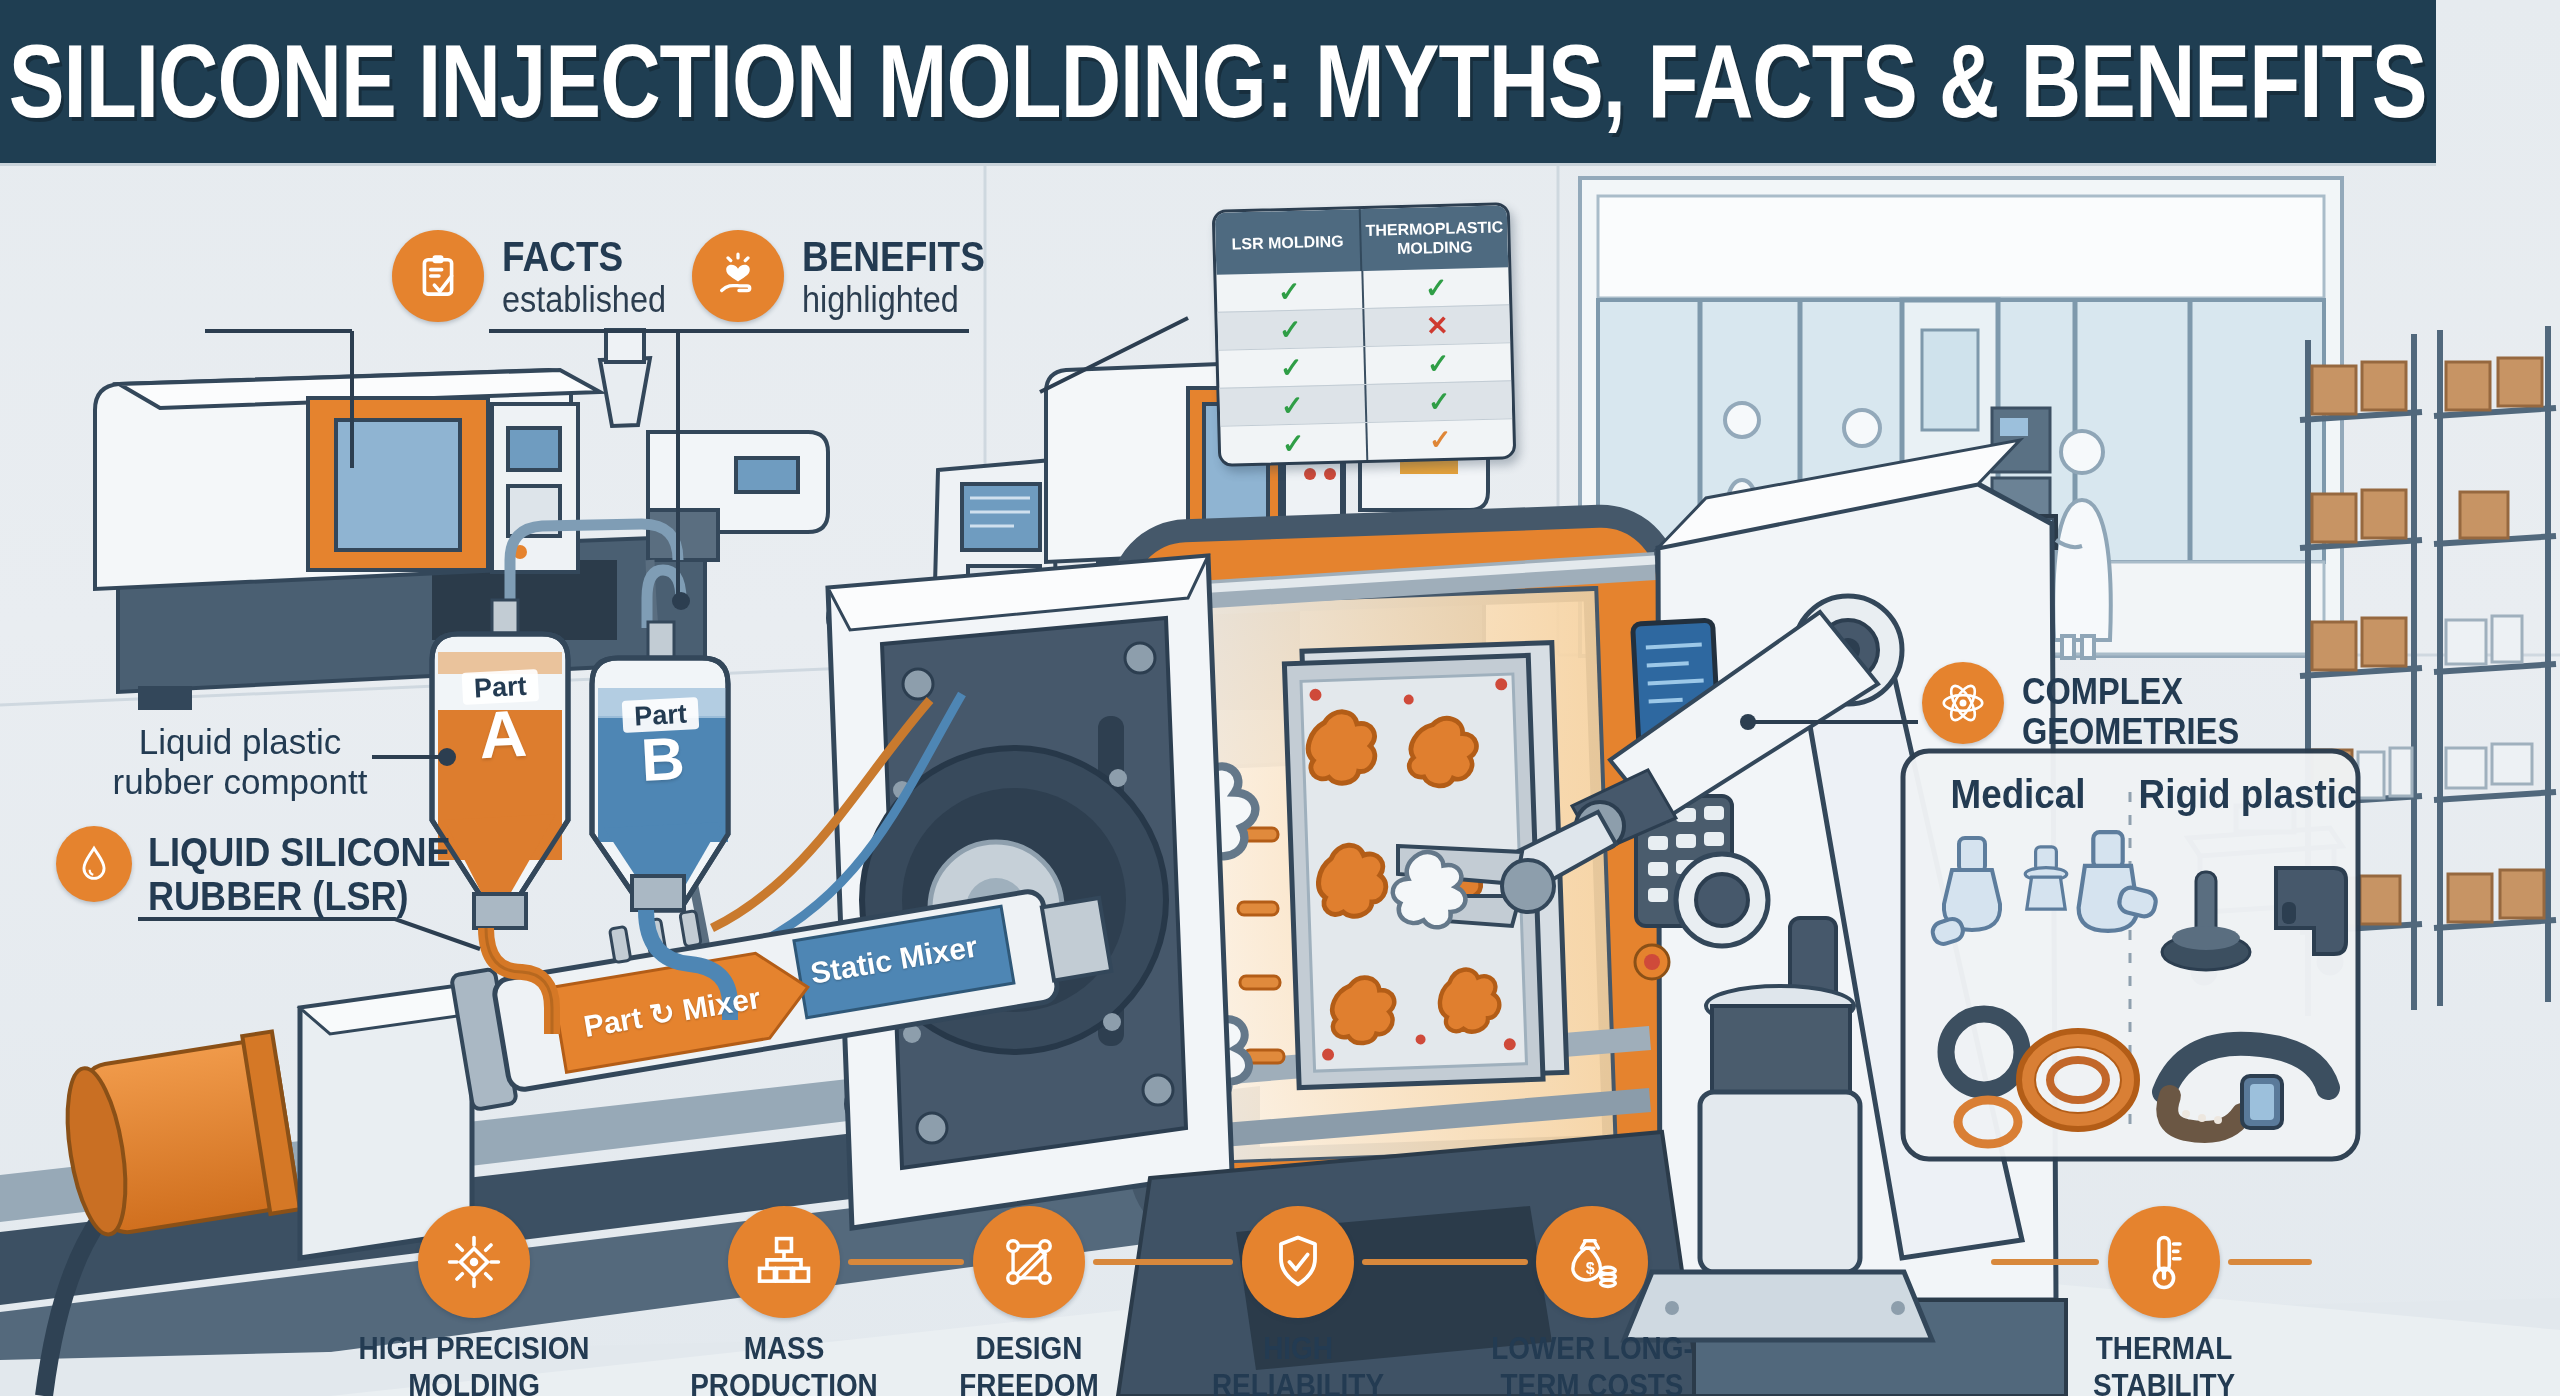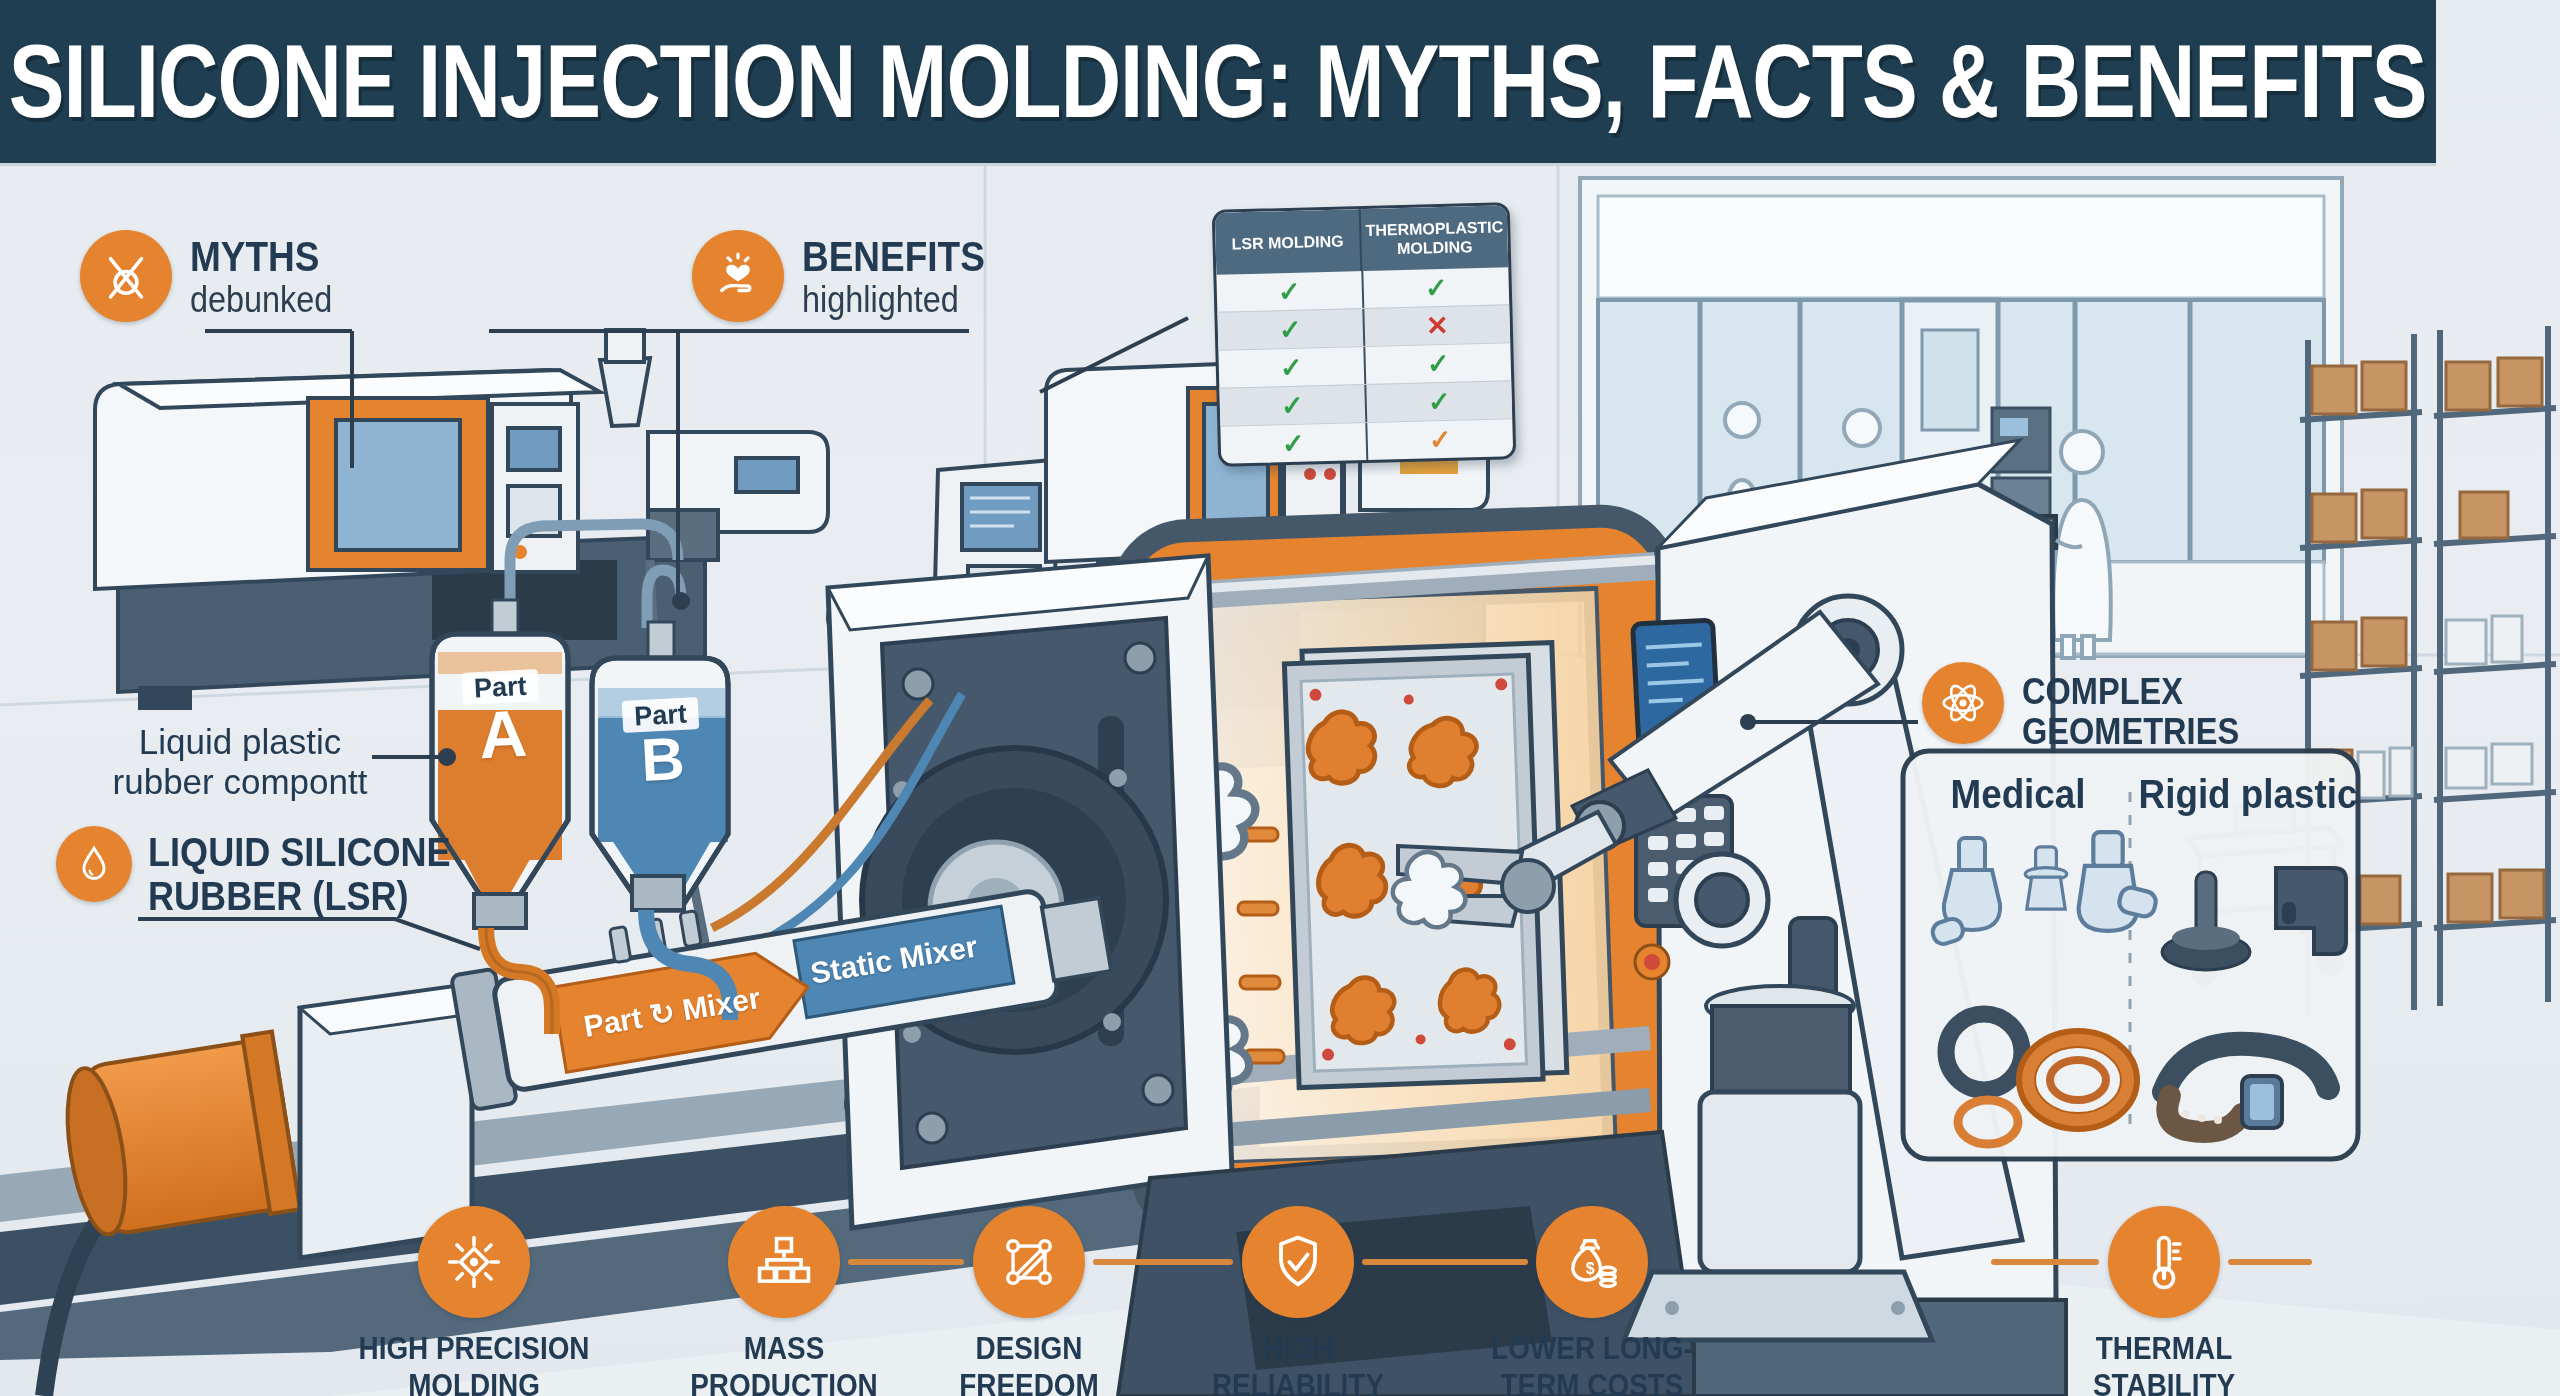--- a/index.html
+++ b/index.html
@@ -460,30 +460,32 @@
             <circle cx="2218" cy="1120" r="4"></circle>
           </g>
       </g>
     </g>
   </svg>
 
   <div class="hdr">
     <div class="hdr-title">SILICONE INJECTION MOLDING: MYTHS, FACTS &amp; BENEFITS</div>
   </div>
 
-  <div class="leg" style="left:80px;top:230px;">
-    <div class="orb">
-      <svg width="58" height="58" viewBox="0 0 64 64" fill="none" stroke="#fff" stroke-width="4" stroke-linecap="round">
-        <circle cx="32" cy="39" r="12"></circle>
-          <path d="M15 13 L49 55 M49 13 L15 55"></path>
+  <div class="leg" style="left:392px;top:230px;">
+    <div class="orb">
+      <svg width="58" height="58" viewBox="0 0 64 64" fill="none" stroke="#fff" stroke-width="4" stroke-linecap="round" stroke-linejoin="round">
+        <rect x="17" y="14" width="30" height="38" rx="4"></rect>
+          <rect x="26" y="9" width="12" height="9" rx="3" fill="#fff" stroke="none"></rect>
+        <path d="M24 25 h12 M24 32 h9"></path>
+          <path d="M28 42 l6 7 13 -17"></path>
       </svg>
     </div>
     <div class="leg-txt">
-      <div class="leg-l1">MYTHS</div>
-      <div class="leg-l2">debunked</div>
+      <div class="leg-l1">FACTS</div>
+      <div class="leg-l2">established</div>
     </div>
   </div>
   <div class="leg" style="left:692px;top:230px;">
     <div class="orb">
       <svg width="58" height="58" viewBox="0 0 64 64" fill="none" stroke="#fff" stroke-width="3.6" stroke-linecap="round" stroke-linejoin="round">
         <path d="M32 24 c-3-6-13-6-13 1 c0 6 8 9 13 13 c5-4 13-7 13-13 c0-7-10-7-13-1z" fill="#fff" stroke="none"></path>
         <path d="M14 48 c8-8 14-5 22-5 h6 c4 0 4 5 0 5 h-9"></path>
         <path d="M32 12 v-4 M24 15 l-3-3 M40 15 l3-3"></path>
       </svg>
     </div>

